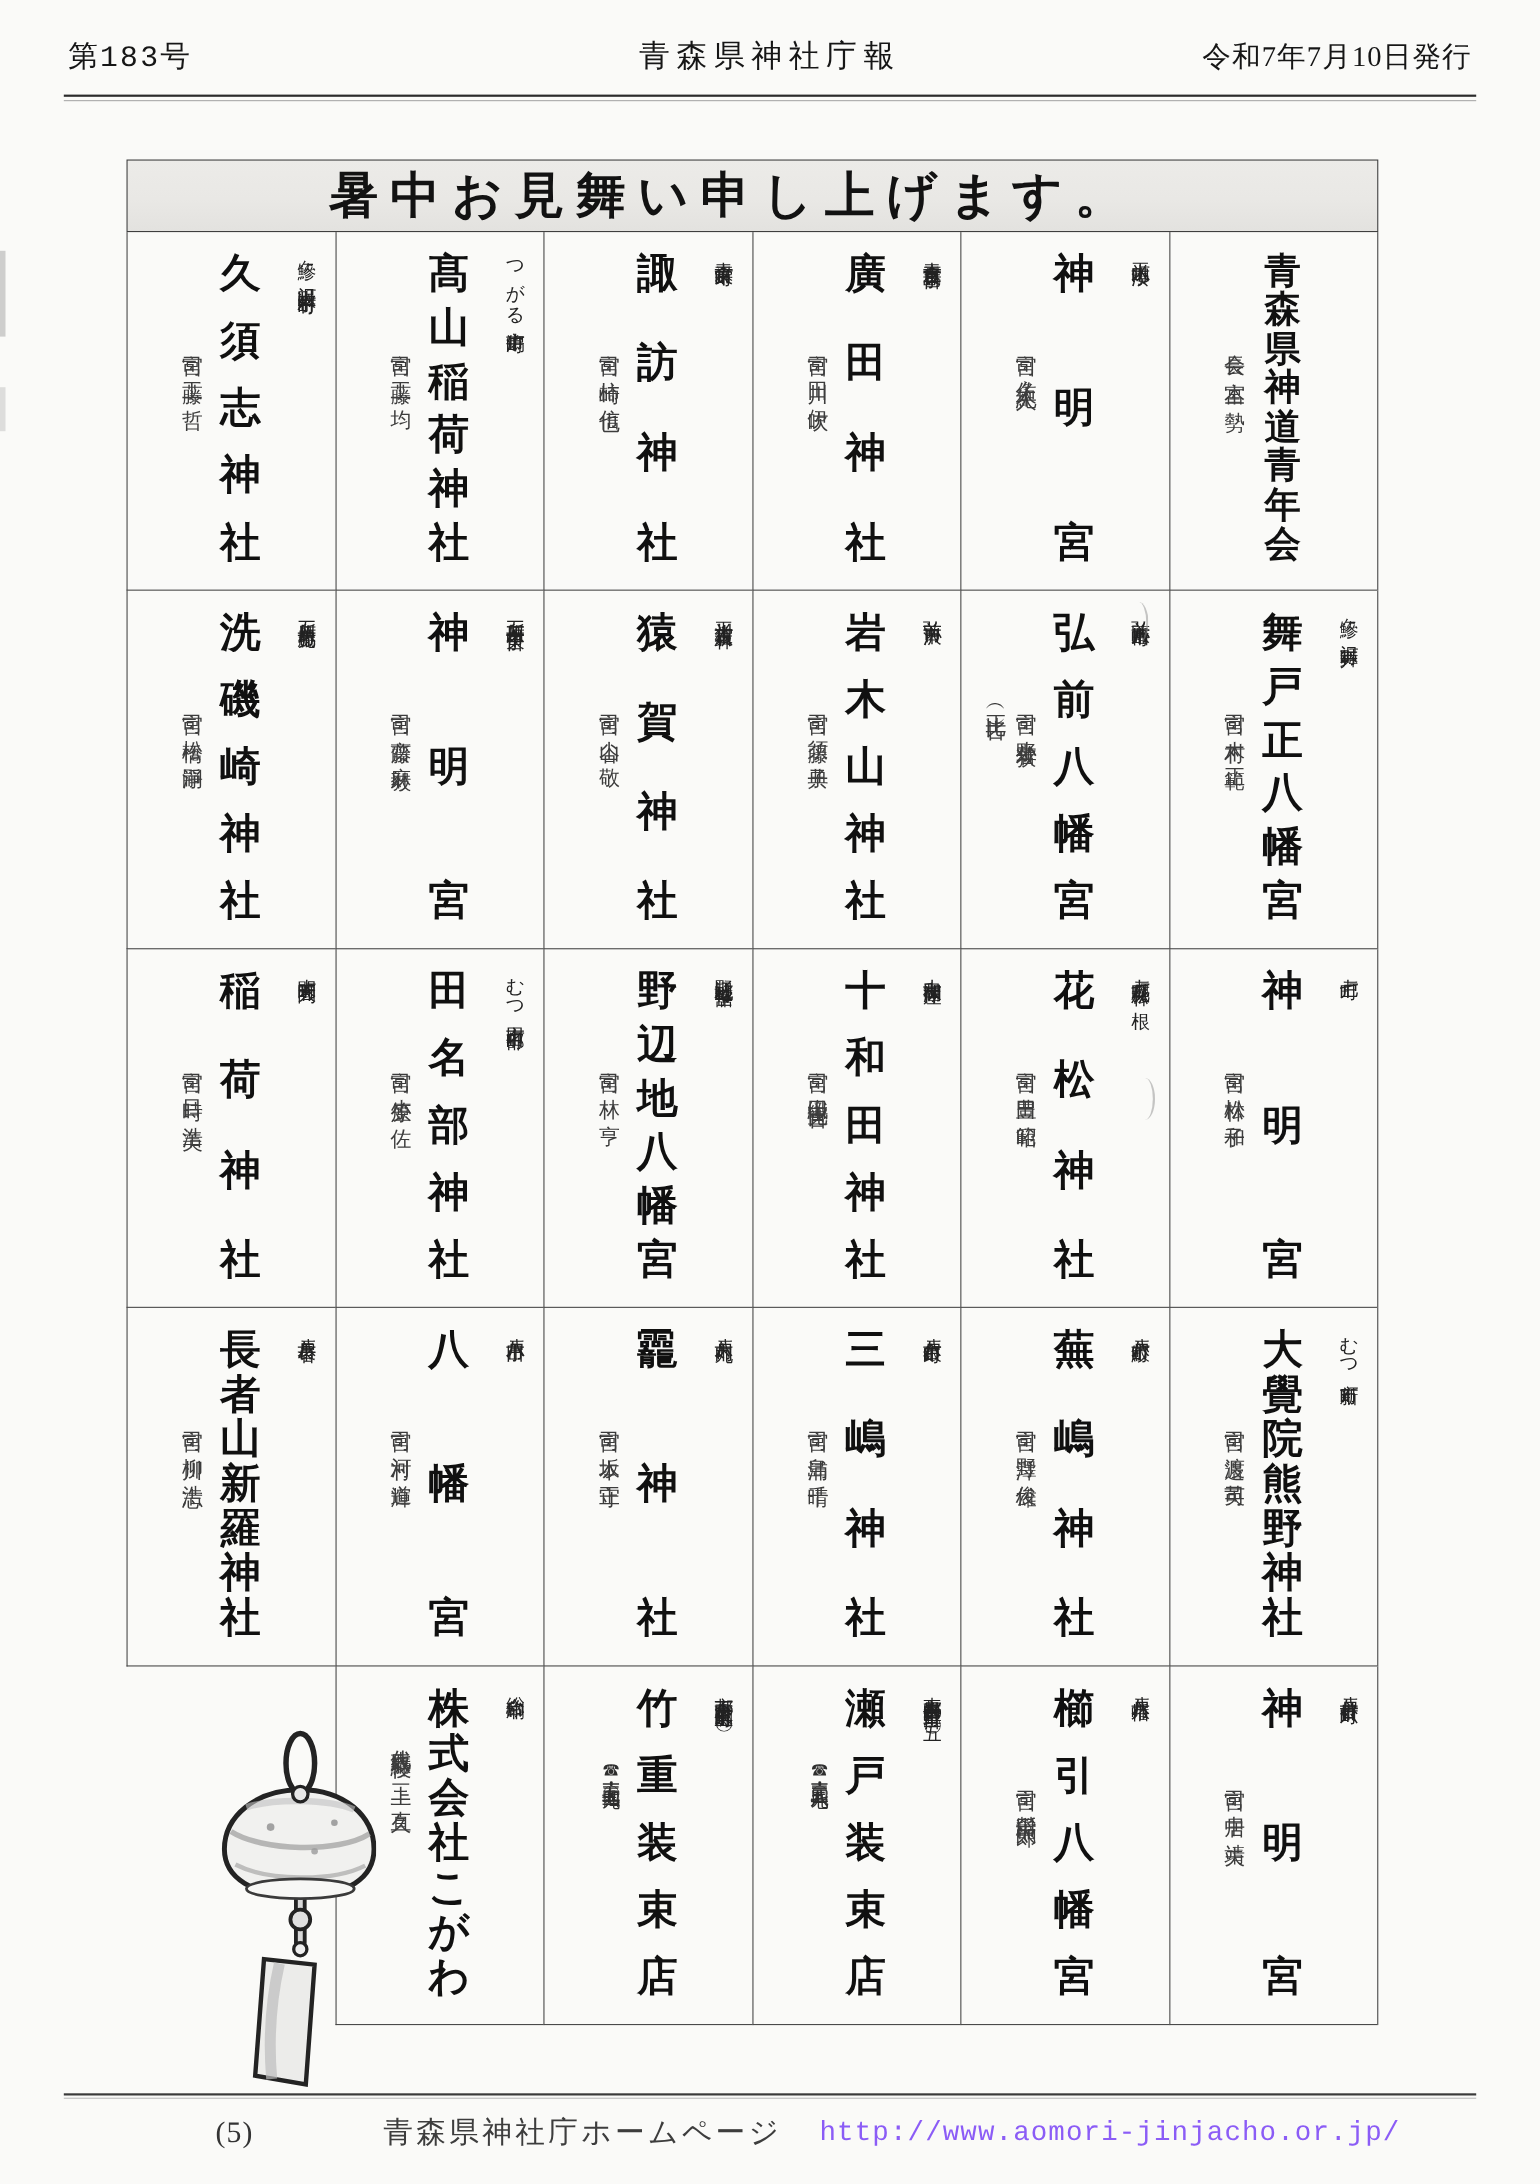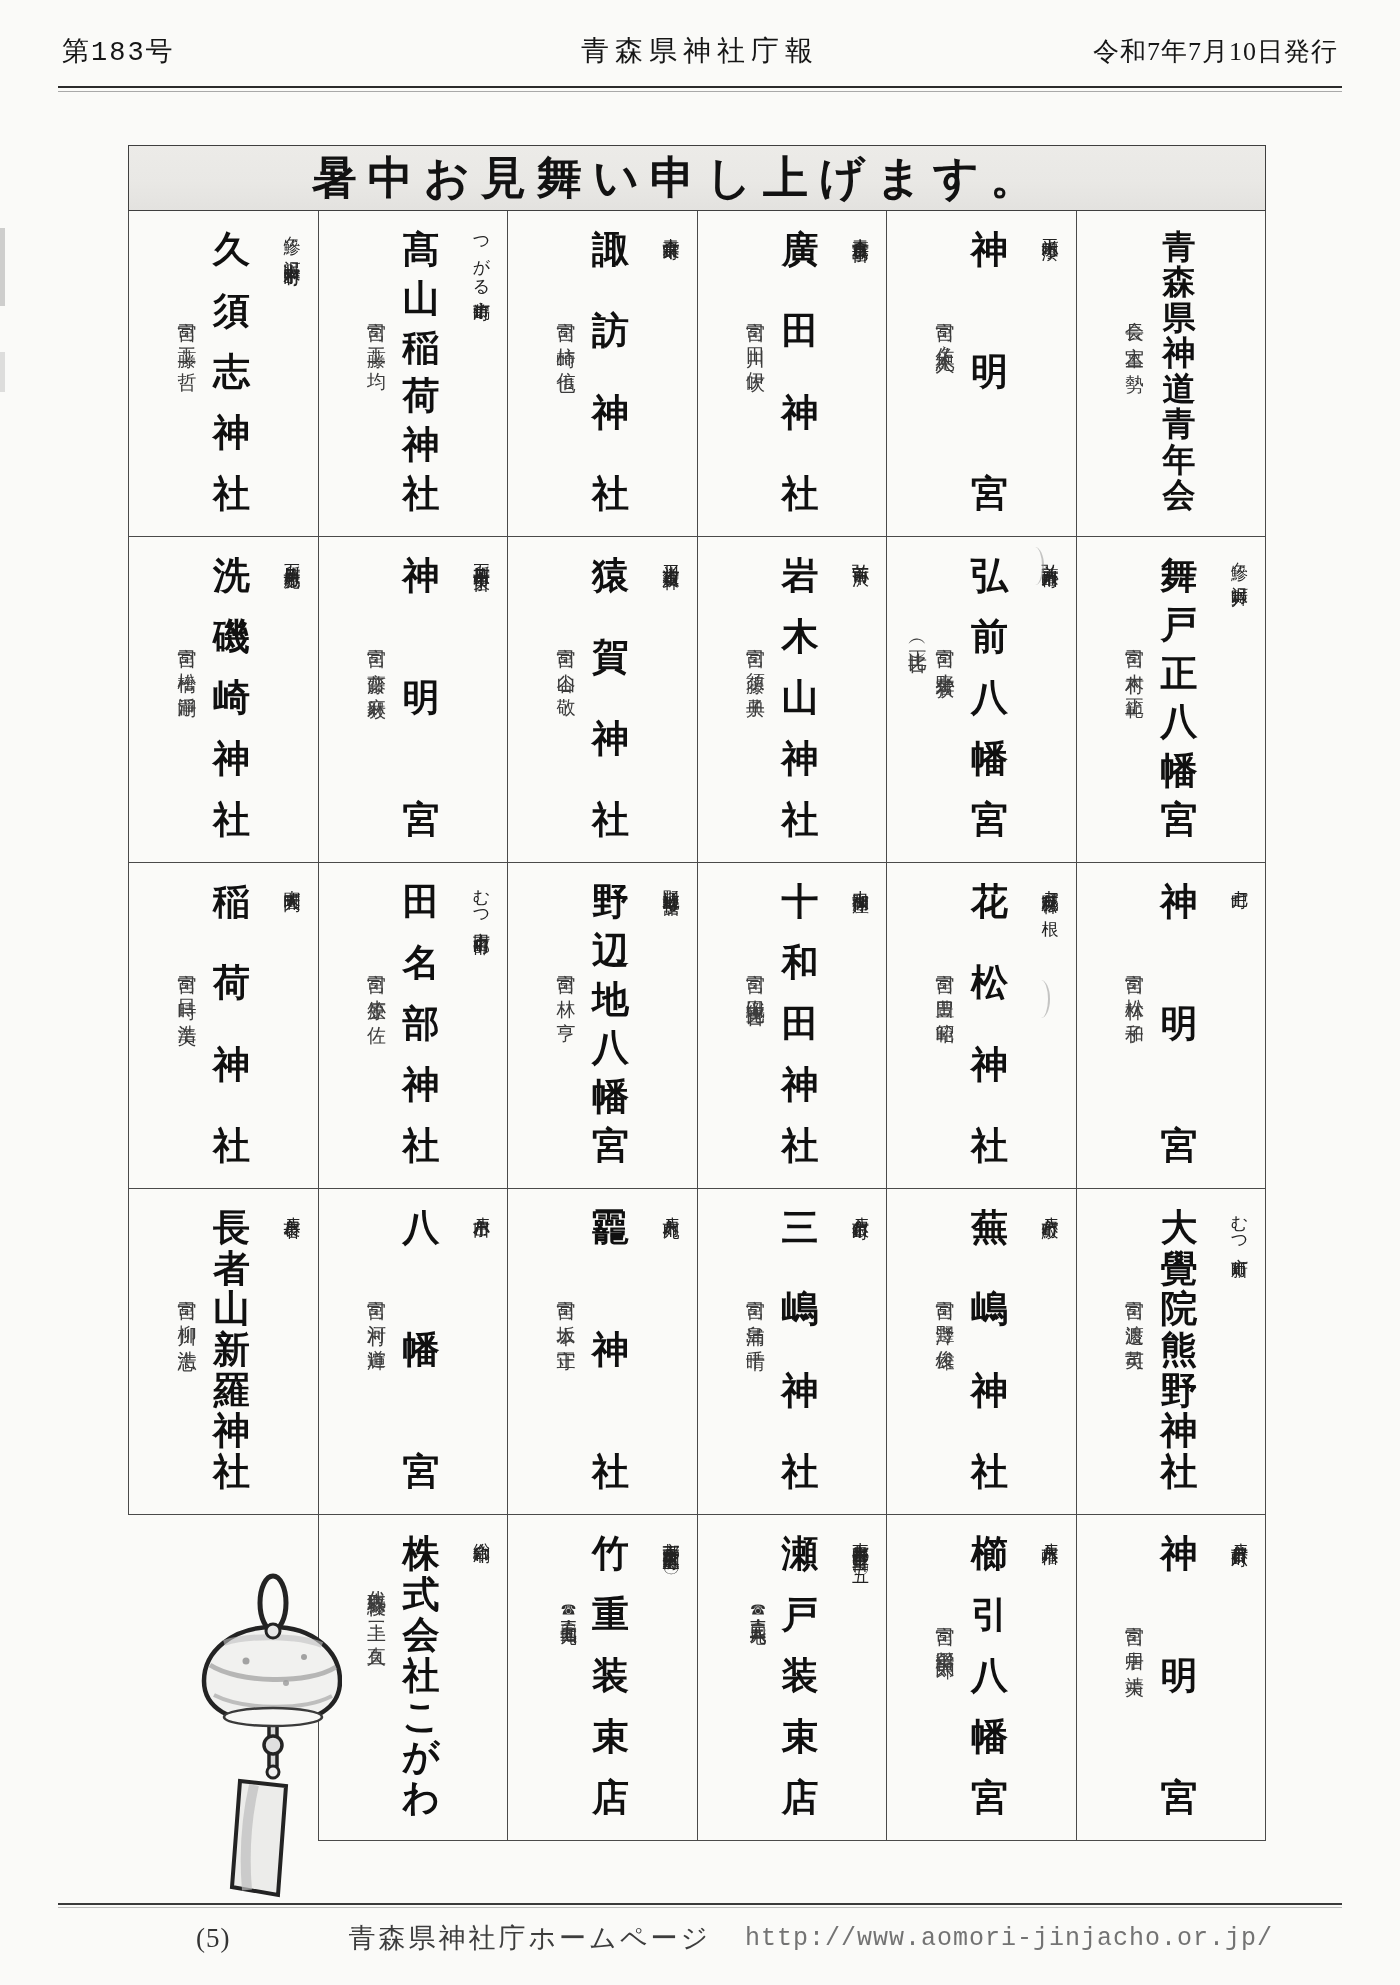--- a/index.html
+++ b/index.html
@@ -18,21 +18,21 @@
   .header{
     position:absolute;left:62px;right:62px;top:30px;height:42px;
     display:grid;grid-template-columns:1fr auto 1fr;align-items:center;
   }
   .header .issue{font-size:27px;letter-spacing:2px;font-family:Liberation Mono, monospace;}
   .header .jtitle{font-size:28px;letter-spacing:6px;font-weight:400;text-align:center;}
   .header .jdate{font-size:26px;letter-spacing:1px;text-align:right;}
   .header-rule{position:absolute;left:58px;right:58px;top:86px;height:3px;
     border-top:2.5px solid #2b2b2b;border-bottom:1px solid #a9a9a9;}
   
-  .greeting-table{position:absolute;left:128px;top:145px;width:1138px;height:1697px;}
+  .greeting-table{position:absolute;left:115px;top:145px;width:1138px;height:1697px;}
   .banner{
     height:64px;border:1.5px solid #3f3f3f;
     background:linear-gradient(180deg,#ecebe8 0%,var(--banner-bg) 55%,#e3e2df 100%);
     display:flex;align-items:center;justify-content:center;
   }
   .banner-text{
     font-size:45px;font-weight:700;letter-spacing:11px;
     transform:translateX(-18px);color:#121212;
   }
   .grid-row{display:flex;flex-direction:row-reverse;height:326px;border-right:1.2px solid var(--border);}
@@ -66,21 +66,21 @@
   .windchime{position:absolute;left:128px;top:1565px;width:214px;height:340px;}
   
   .footer-rule{position:absolute;left:58px;right:58px;top:1903px;height:2px;
     border-top:2.5px solid #3a3a3a;border-bottom:1px solid #bdbdbd;}
   .footer{position:absolute;left:58px;right:58px;top:1916px;height:44px;
     display:flex;align-items:center;color:#343434;}
   .footer .pageno{margin-left:138px;font-size:27px;letter-spacing:1px;}
   .footer .sitelabel{margin-left:118px;font-size:27px;letter-spacing:3px;
     font-family:"Liberation Sans","DejaVu Sans",sans-serif;color:#3d3d3d;}
   .footer .url{margin-left:34px;font-size:25px;letter-spacing:1px;
-    font-family:"Liberation Mono","DejaVu Sans Mono",monospace;color:#737373;}
+    font-family:"Liberation Mono","DejaVu Sans Mono",monospace;color:#8b5cf6;}
   
   .arc-mark{position:absolute;width:16px;height:38px;border-right:2.5px solid #8f8f8f;
     border-radius:0 50% 50% 0/0 50% 50% 0;opacity:.5;}
   .arc-1{left:1026px;top:547px;}
   .arc-2{left:1032px;top:980px;}
   .edge-smudge{position:absolute;left:0;width:5px;background:#9a9a9a;opacity:.45;}
   .smudge-1{top:228px;height:78px;}
   .smudge-2{top:352px;height:40px;opacity:.3;}
 </style>
 </head>

